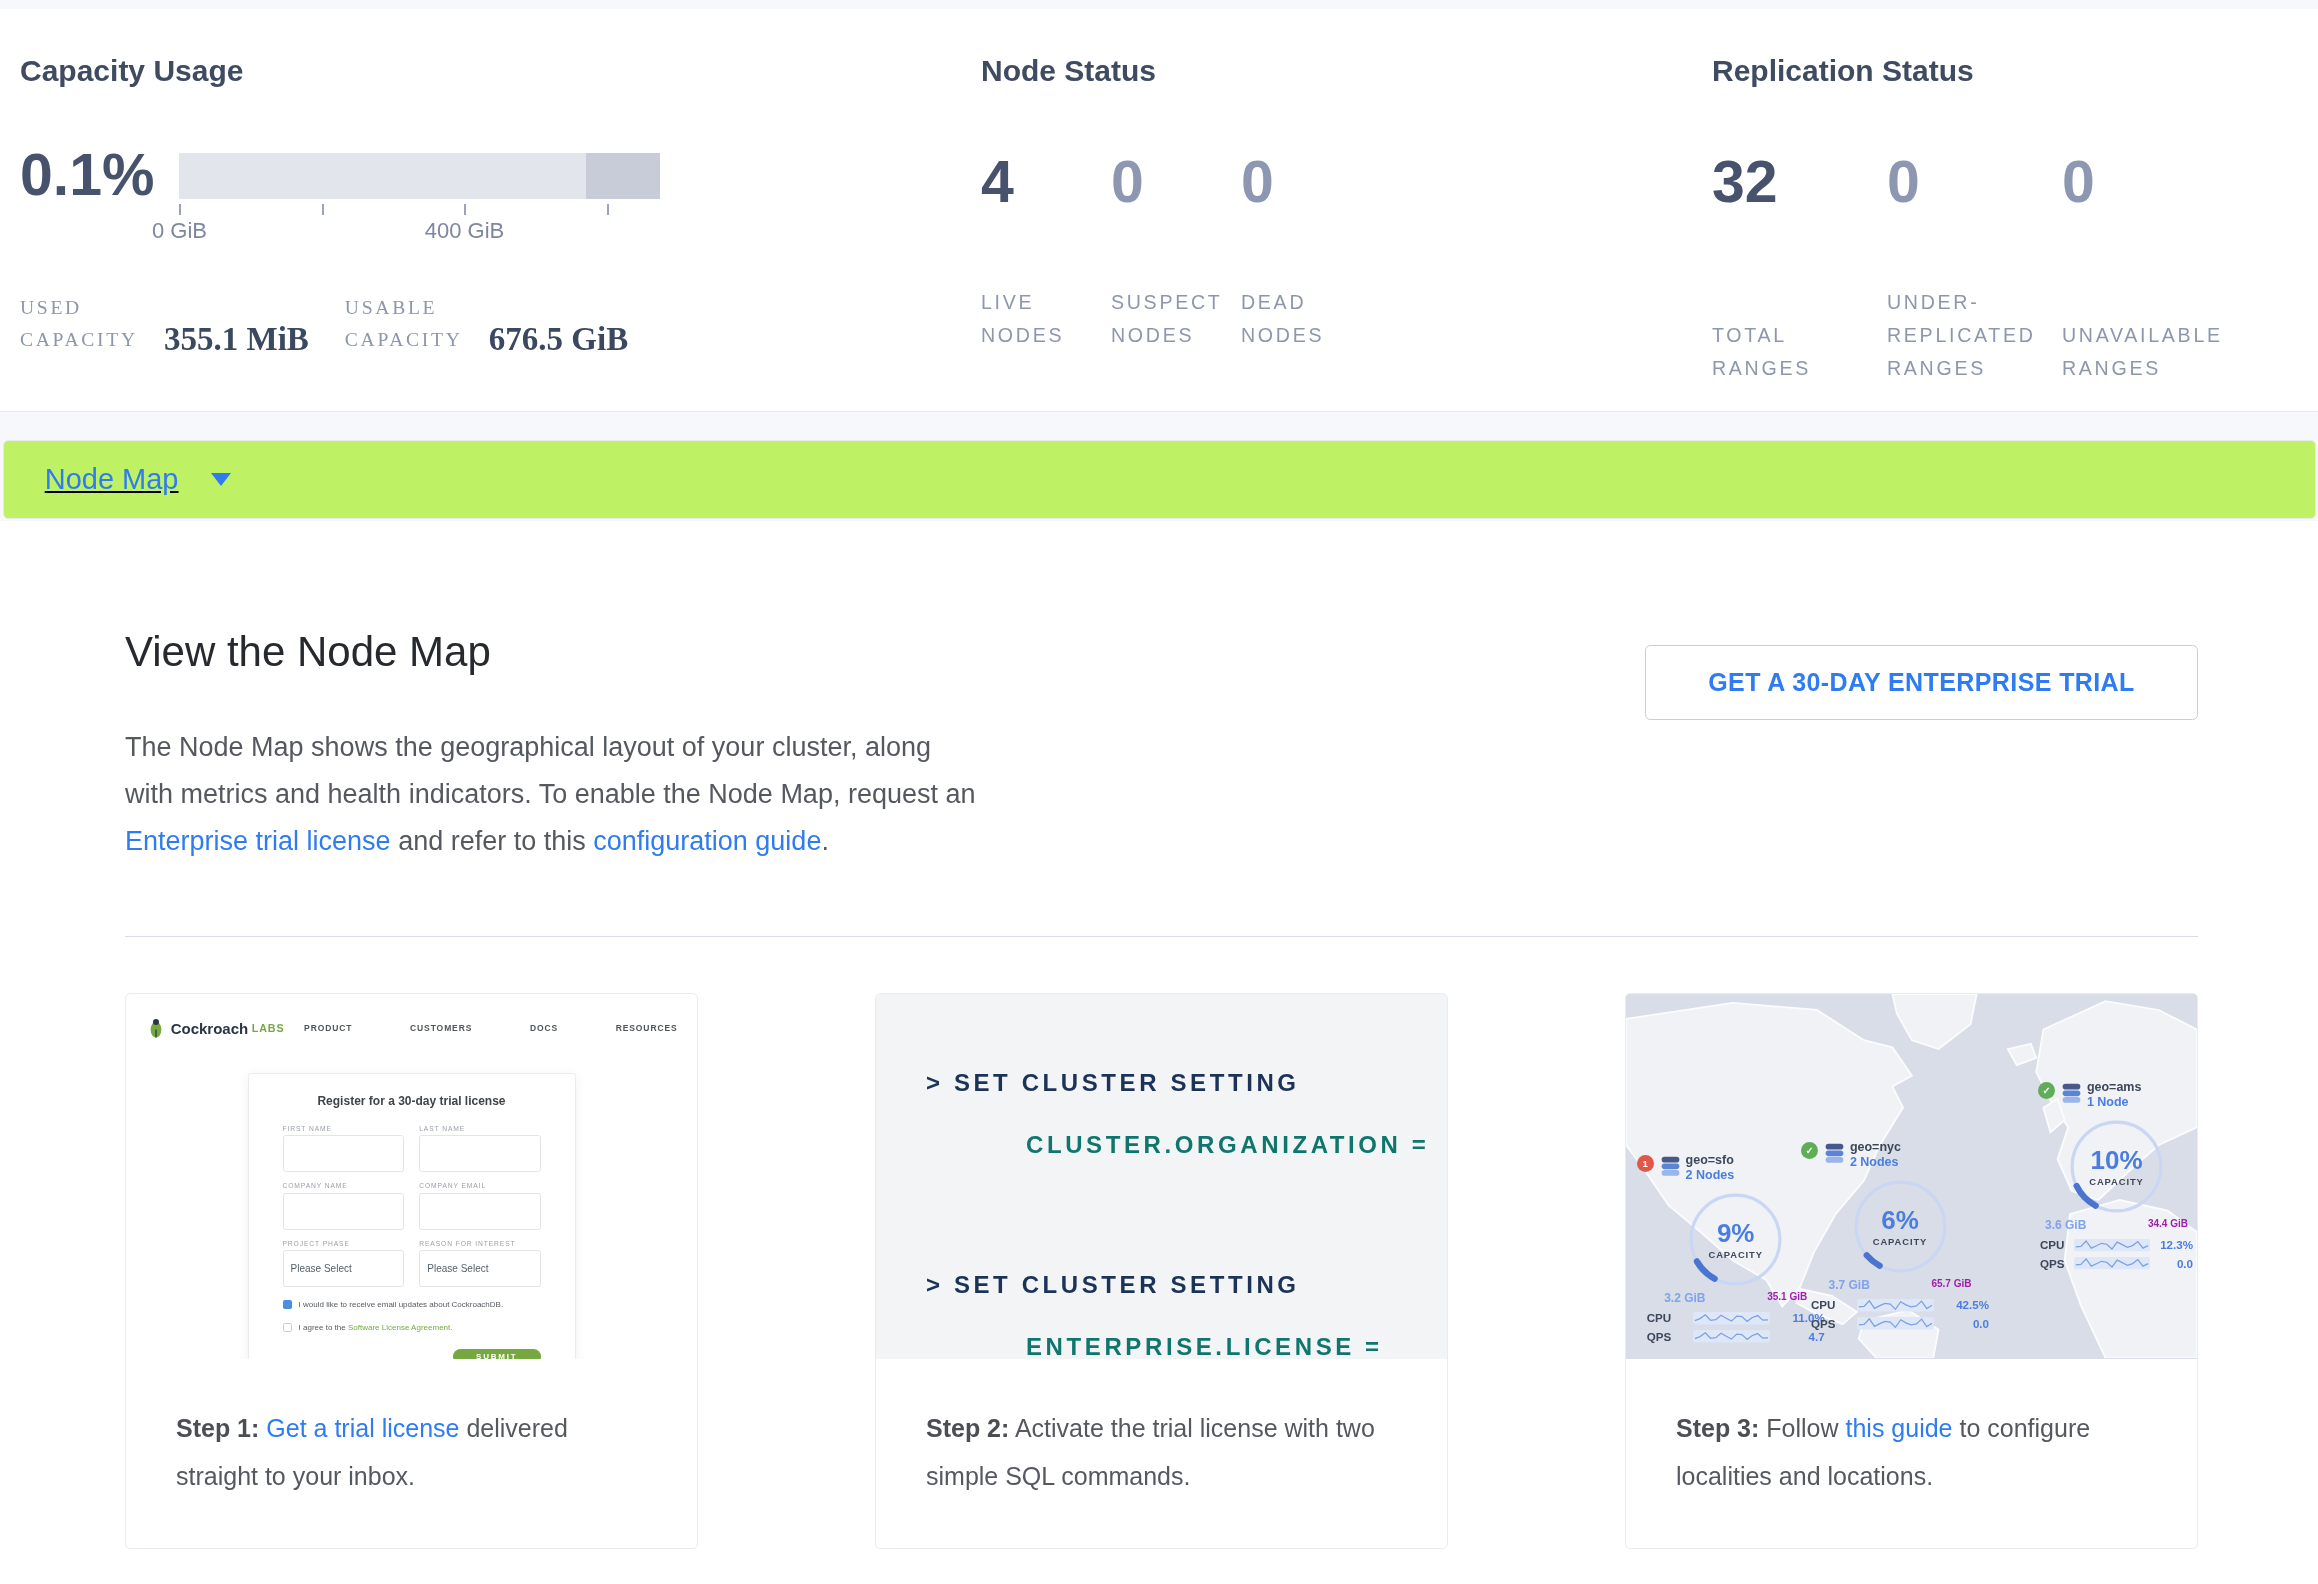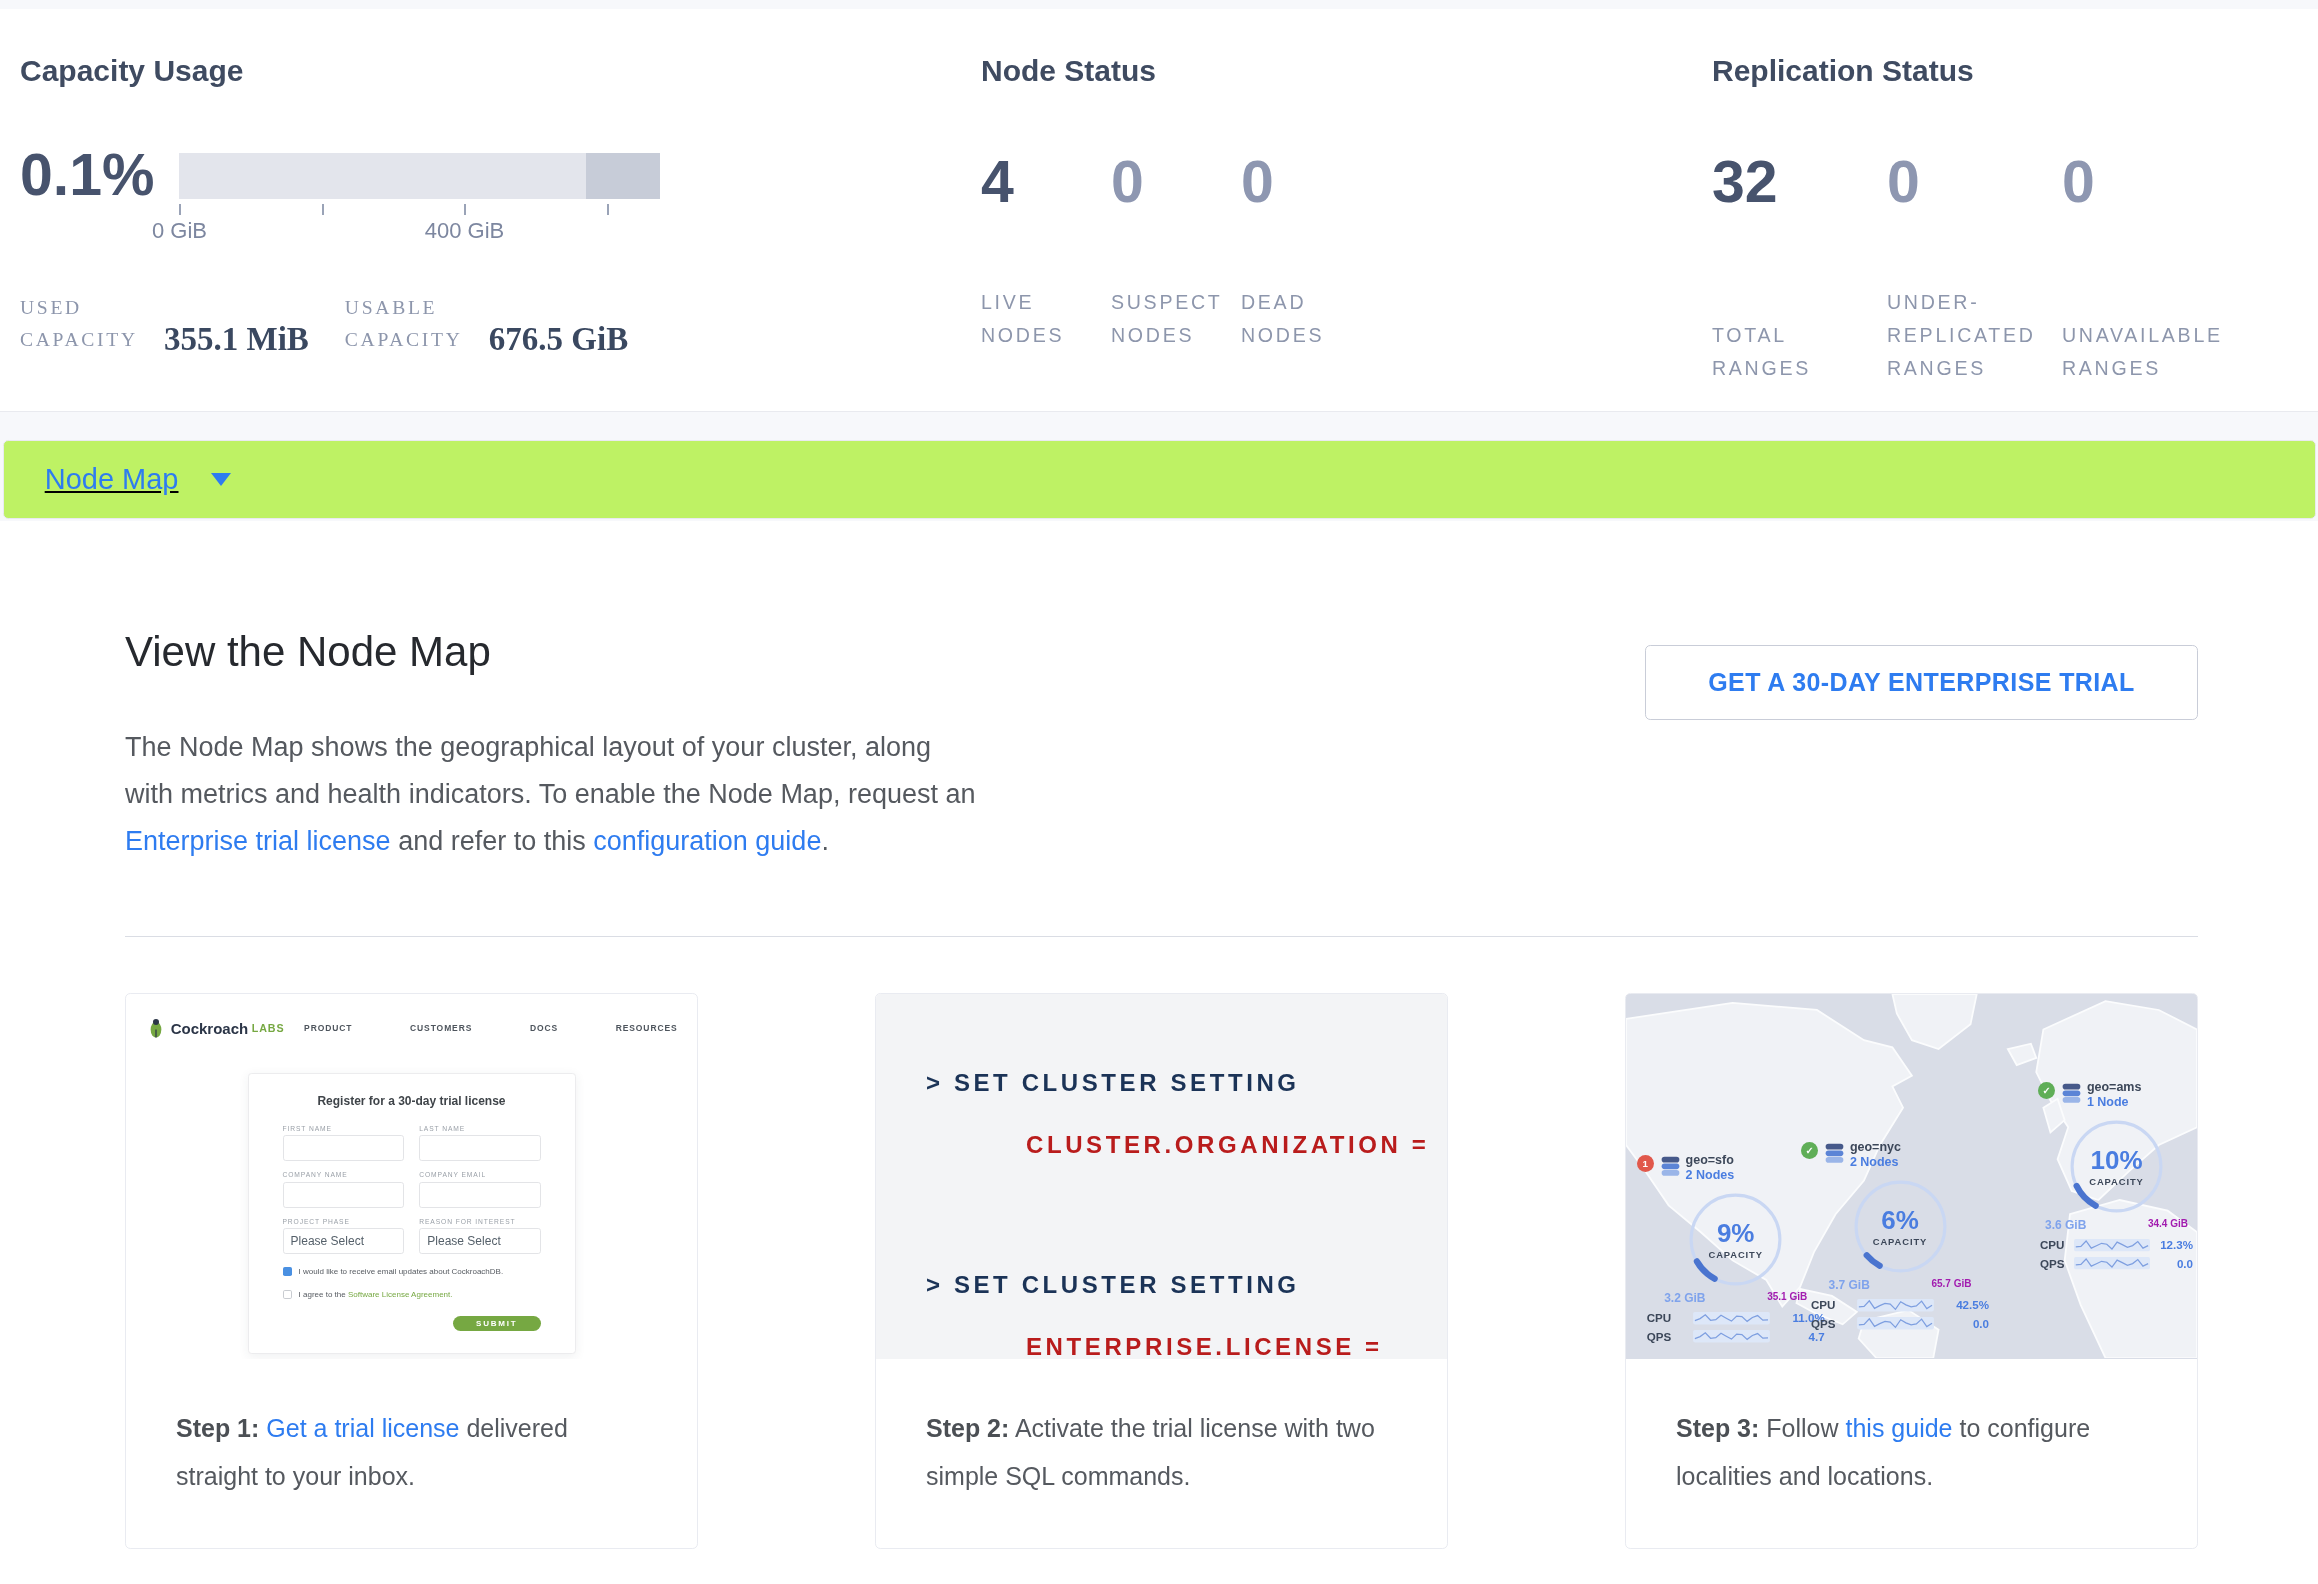--- a/index.html
+++ b/index.html
@@ -73,37 +73,37 @@
   .mini-navitems { display:flex; align-items:center; margin-left:auto;gap:38px; }
   .mini-navitem { font-size:8.5px; font-weight:bold; color:#4e555d; letter-spacing:0.9px; margin-left:19.6px; }
   .mini-download { margin-left:19.6px; background:#76a842; color:#fff; font-size:8.5px; font-weight:bold;
                    letter-spacing:0.9px; padding:8px 19.6px; border-radius:891px; }
   .mini-form { width:328px; margin:32px auto 0; background:#fff; border:0.9px solid #ececee; border-radius:3.6px;
                box-shadow:0 2.7px 10.7px rgba(40,50,70,.07); padding:19.6px 34px 21.4px; }
   .mini-form-title { font-size:12px; font-weight:bold; color:#3f4449; text-align:center; }
   .mini-grid { display:flex; flex-wrap:wrap; justify-content:space-between; margin-top:7.1px; }
   .mini-field { width:47%; }
   .mini-flabel { font-size:6.7px; color:#9aa0a8; letter-spacing:0.9px; margin:9.8px 0 3.6px; }
-  .mini-input { height:26px; border:0.9px solid #e3e4e7; border-radius:2.7px; background:#fff;
-                font-size:12px; color:#55606a; display:flex; align-items:center; padding-left:7.1px; }
+  .mini-input { height:37px; border:0.9px solid #e3e4e7; border-radius:2.7px; background:#fff;
+                font-size:10px; color:#55606a; display:flex; align-items:center; padding-left:7.1px; }
   .mini-check { display:flex; align-items:flex-start; margin-top:11.6px; }
   .mini-box { width:9px; height:9px; border-radius:1.8px; flex:none; margin-top:0.9px; }
   .mini-box.on { background:#4a90e2; }
   .mini-box.off { background:#fff; border:0.9px solid #c9ccd1; }
   .mini-ctext { font-size:8px; color:#565b61; margin-left:7.1px; line-height:11.6px; }
   .mini-ctext .green { color:#76a842; }
   .mini-submit-row { text-align:right; margin-top:12.5px; }
   .mini-submit { display:inline-block; background:#76a842; color:#fff; font-size:8px; font-weight:bold;
                  letter-spacing:1.8px; padding:3px 23px; border-radius:891px; }
 
   
   .code-media { background:#f3f4f6; }
   .codewrap { padding:75px 0 0 50px; font-family:"Liberation Sans",sans-serif; }
   .cline1 { font-size:24px; font-weight:bold; letter-spacing:3.6px; color:#1b3357; white-space:nowrap; }
-  .cline2 { font-size:24px; font-weight:bold; letter-spacing:3.6px; color:#b91c1c; margin:34px 0 0 100px; white-space:nowrap; }
+  .cline2 { font-size:24px; font-weight:bold; letter-spacing:3.6px; color:#0f766e; margin:34px 0 0 100px; white-space:nowrap; }
   .cgroup + .cgroup { margin-top:112px; }
 
   
   .map-media { background:#d9dde7; }
   .map-svg { position:absolute; inset:0; }
   .loc { position:absolute; }
   .loc-head { display:flex; align-items:flex-start; }
   .badge { width:17px; height:17px; border-radius:50%; color:#fff; font-size:9.8px; font-weight:bold;
            display:flex; align-items:center; justify-content:center; flex:none; margin-top:1.8px; }
   .badge.err { background:#e1584b; }

